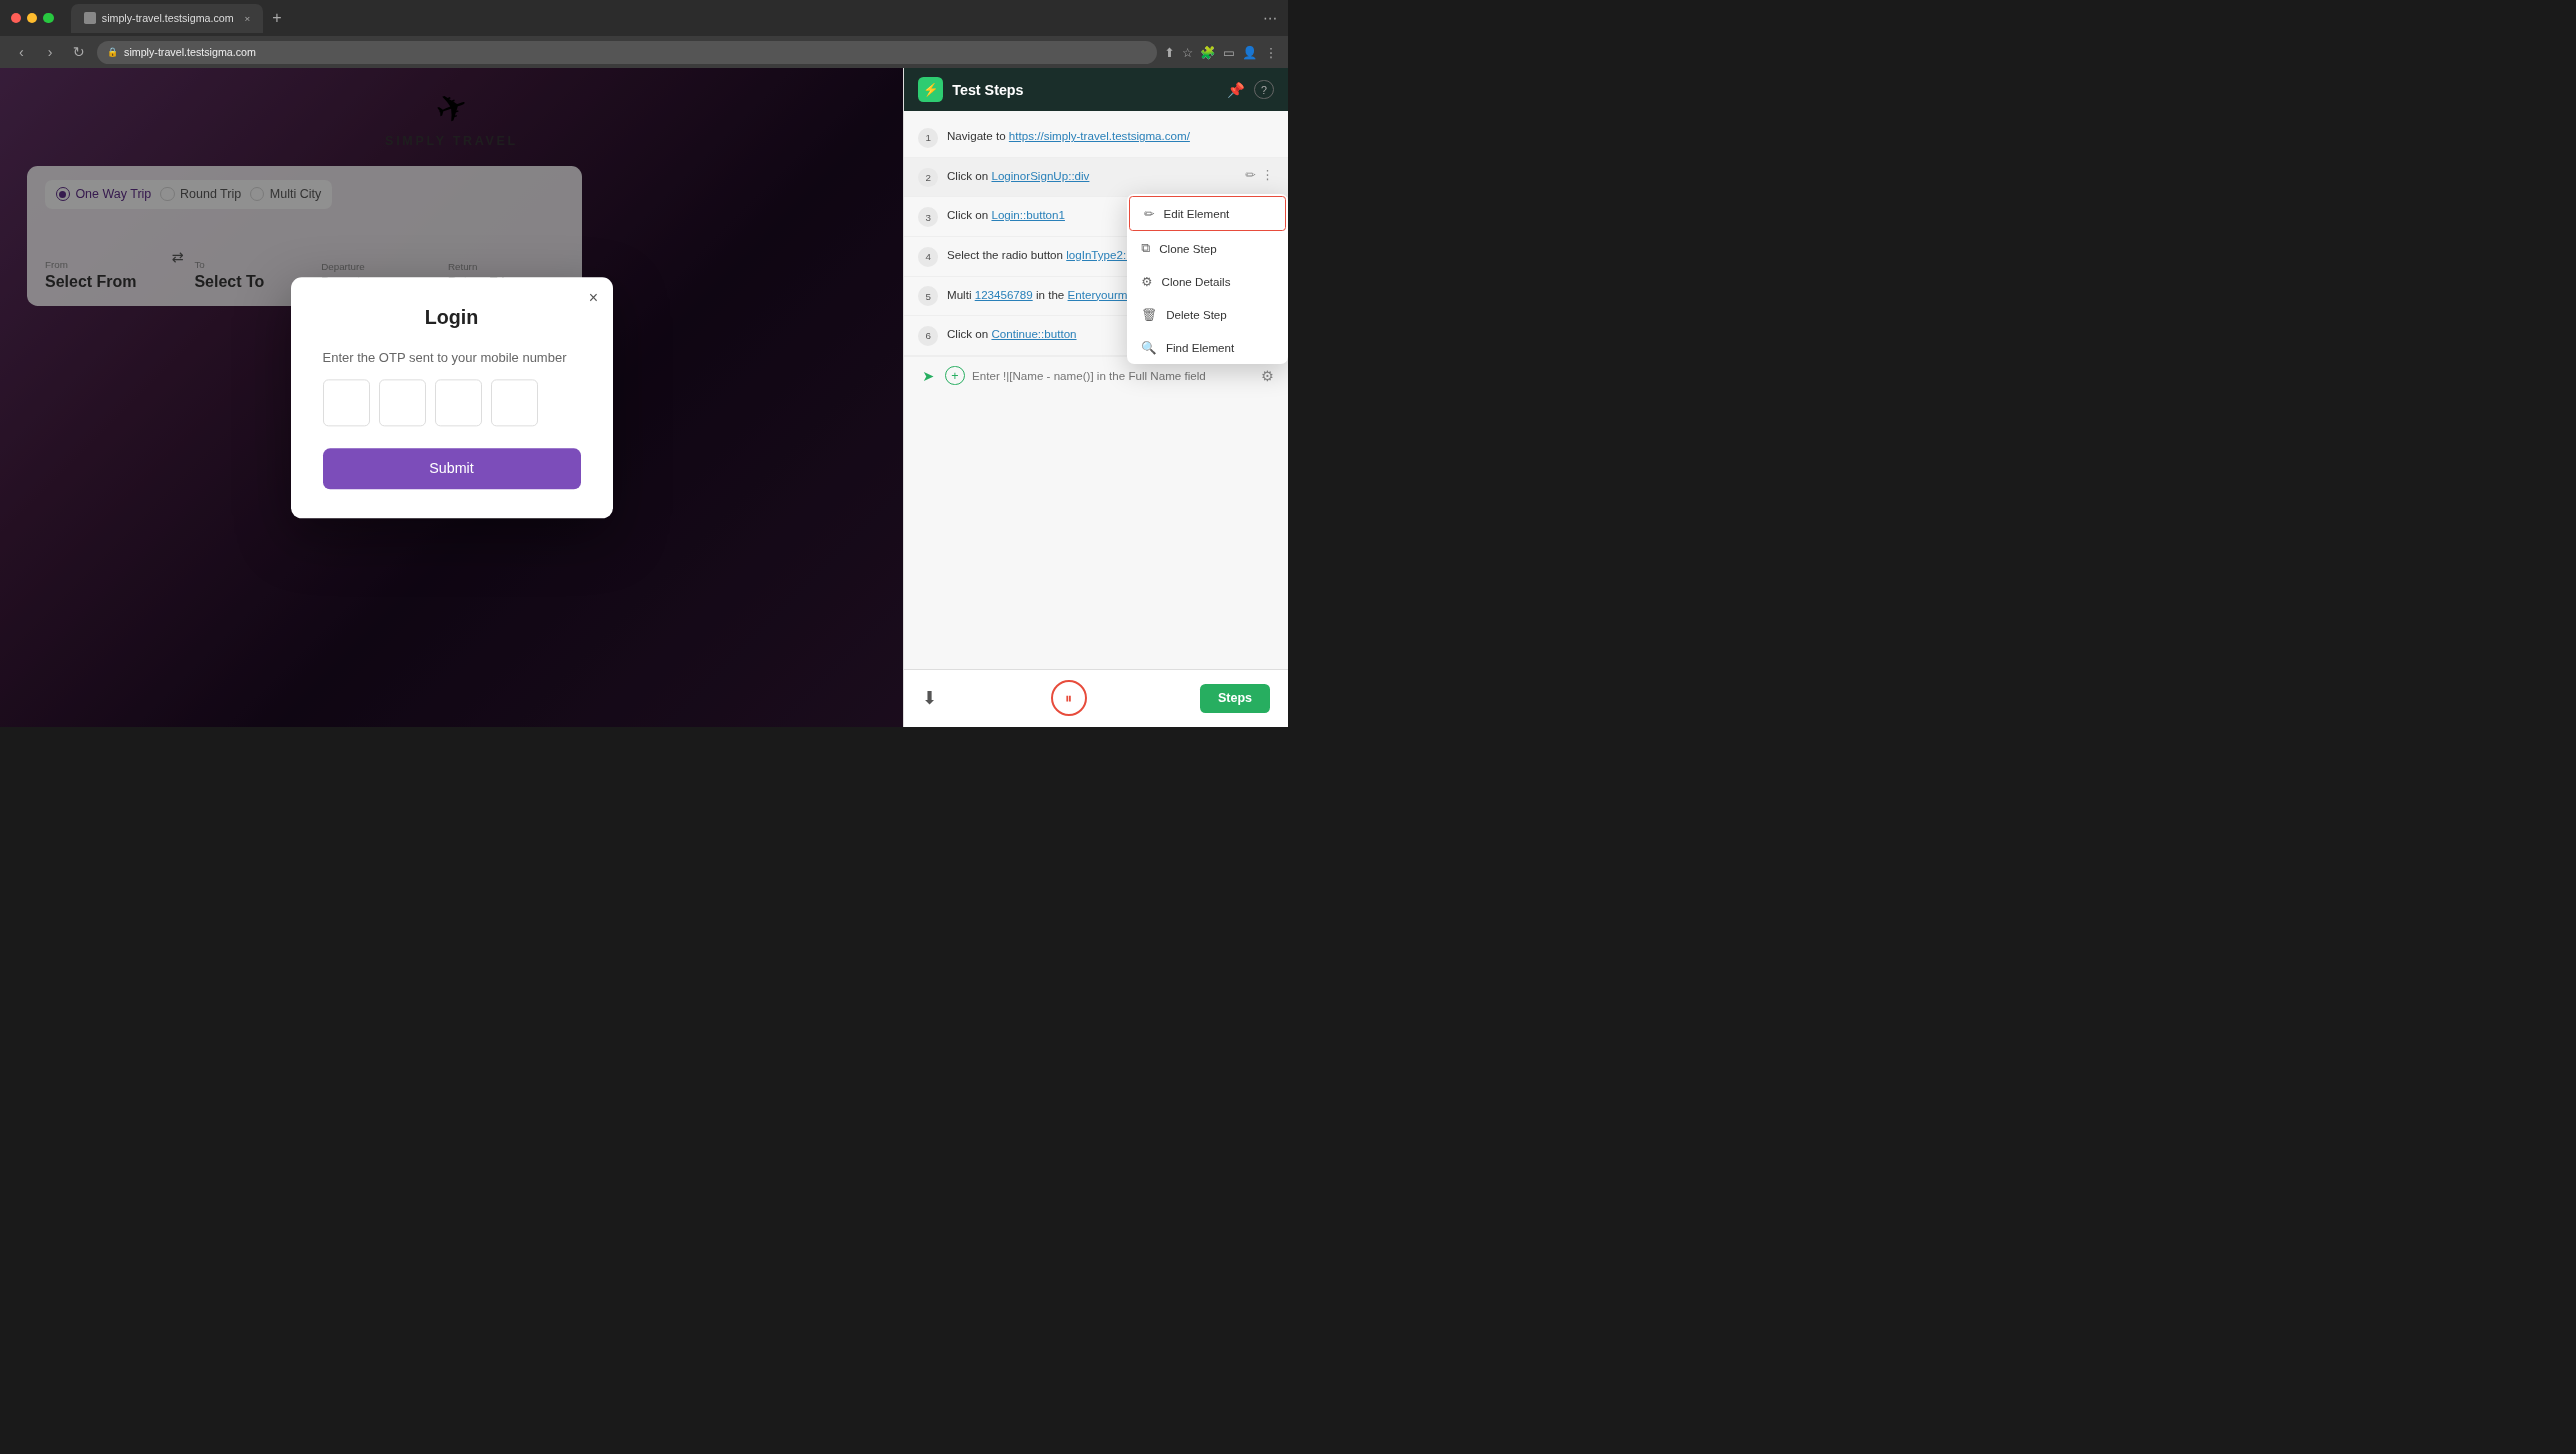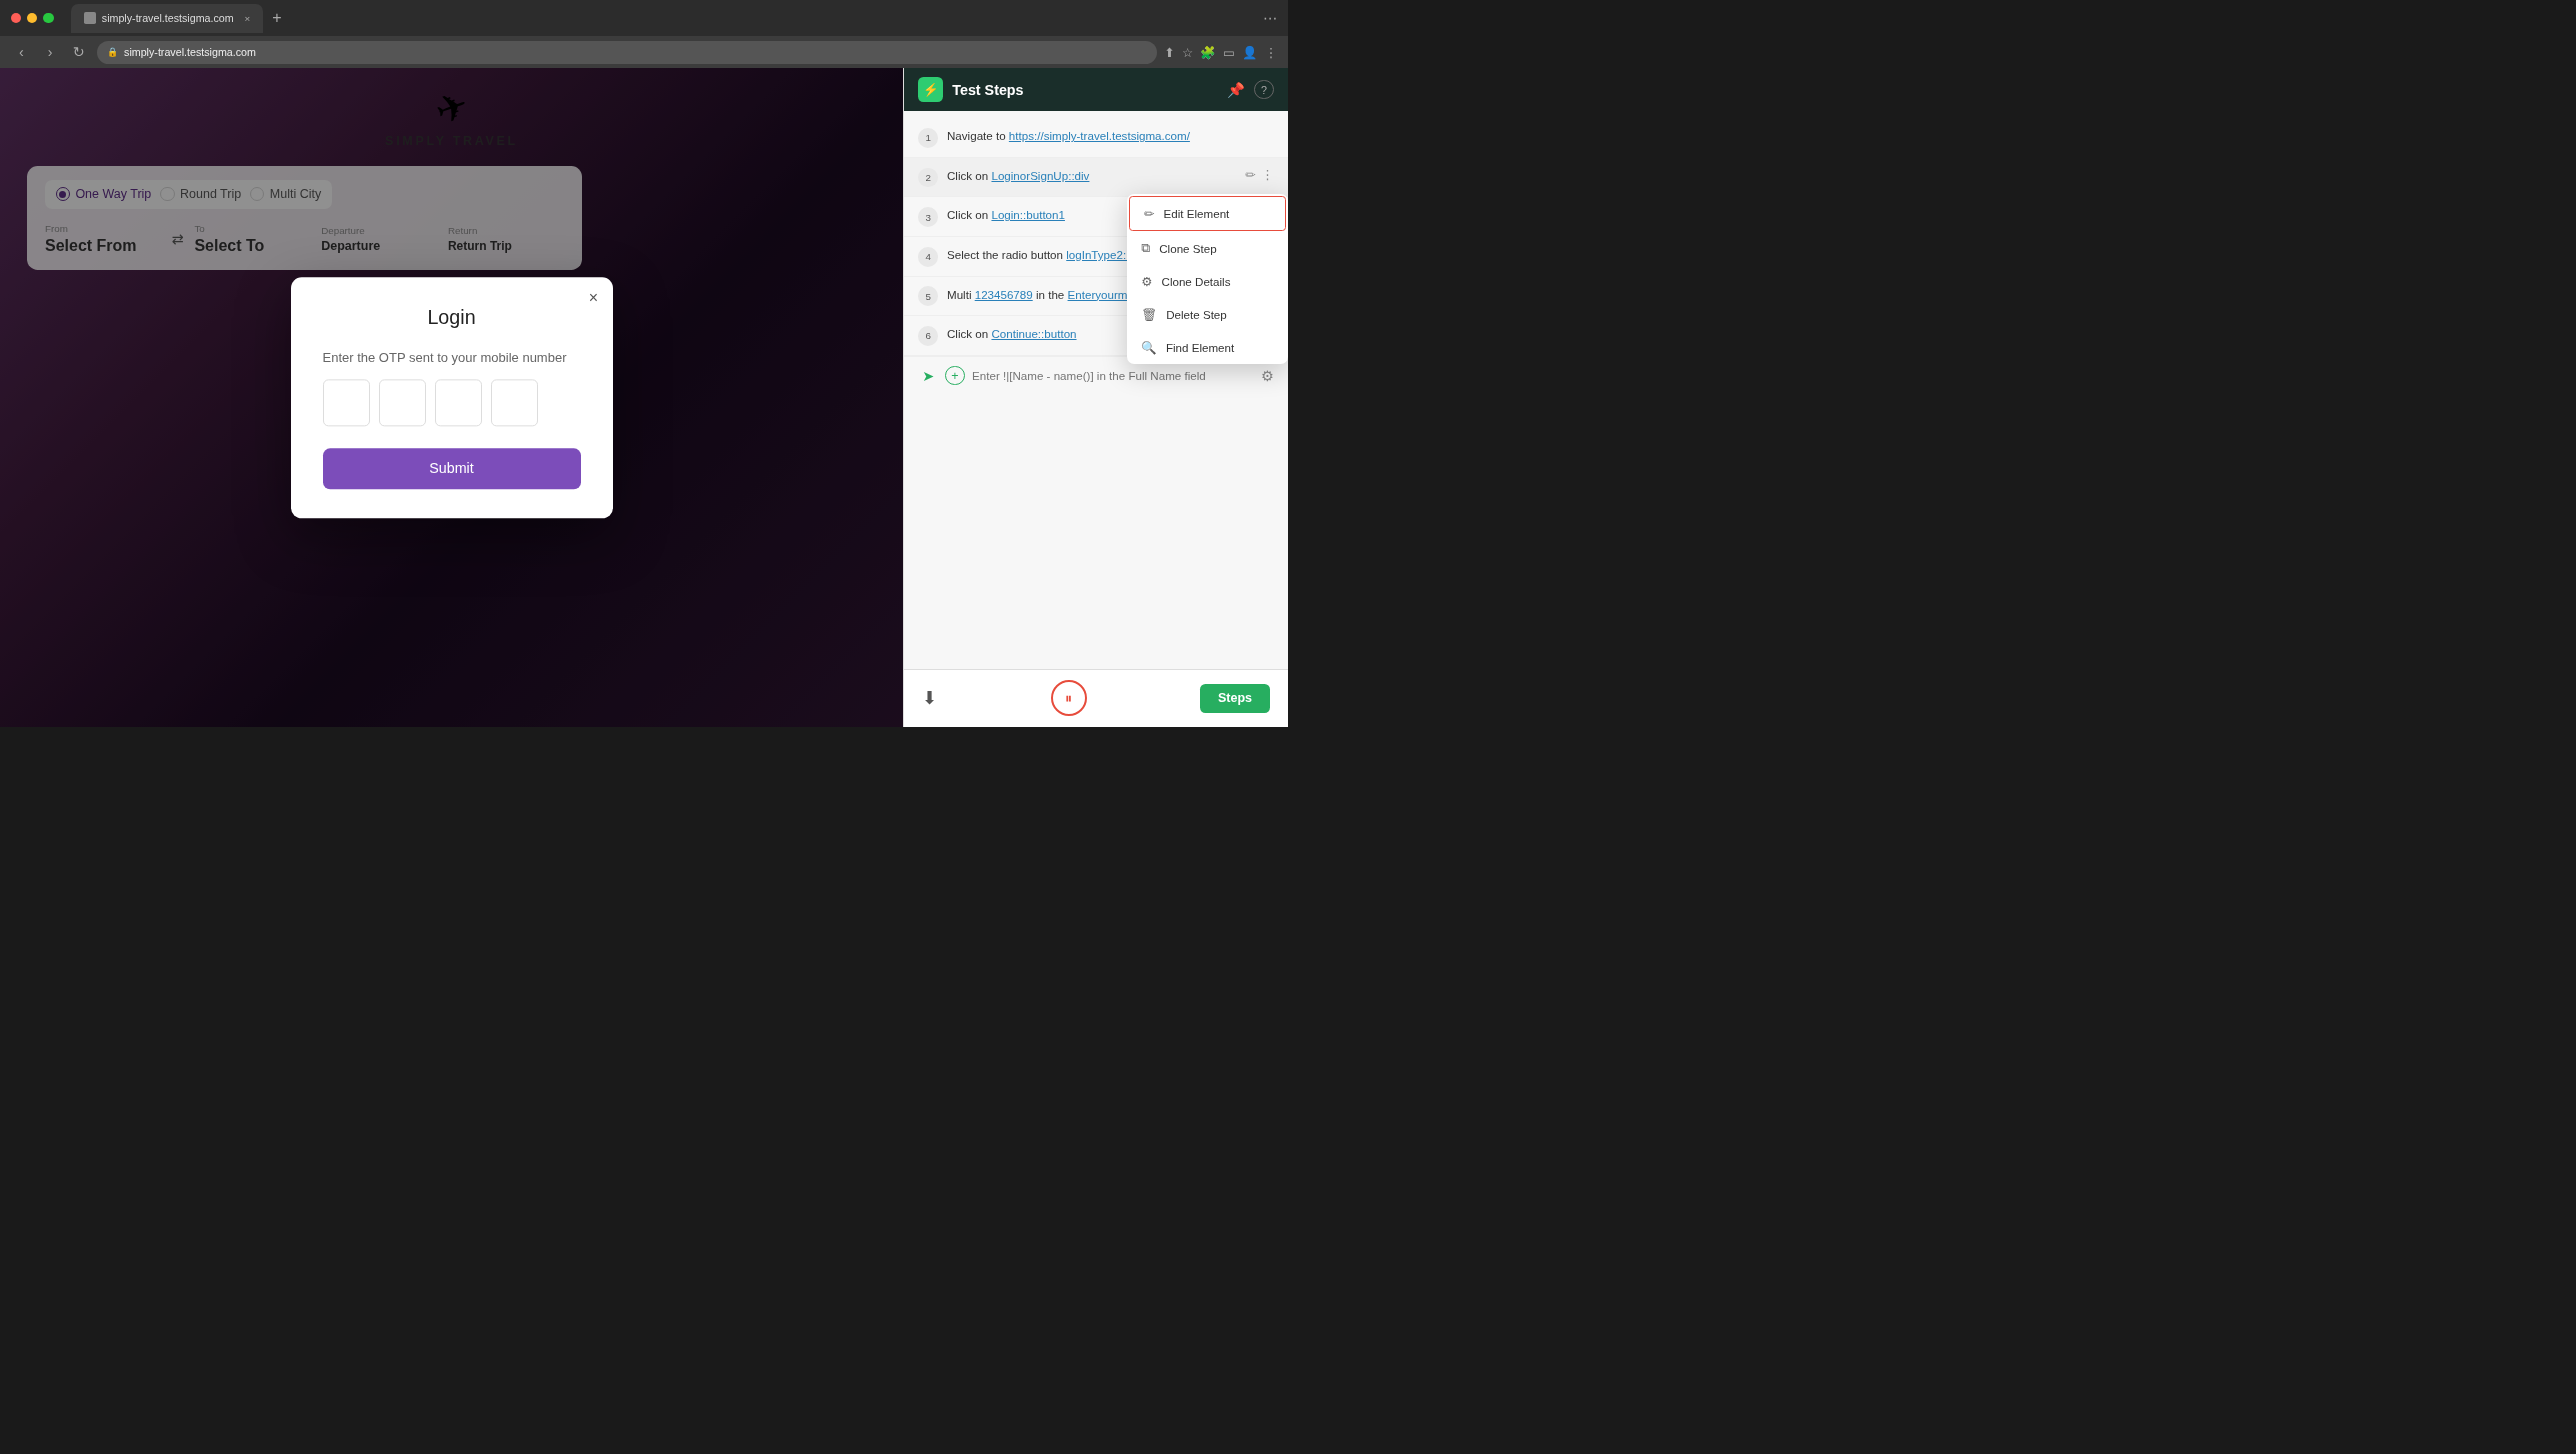--- a/index.html
+++ b/index.html
@@ -125,21 +125,21 @@
       width: 14.3px; height: 14.3px;
       border-radius: 50%;
       border: 1.8px solid #ccc;
       display: flex; align-items: center; justify-content: center;
     }
     .radio-circle.active { border-color: #5b2d82; }
     .radio-dot { width: 7.2px; height: 7.2px; border-radius: 50%; background: #5b2d82; }
 
     .trip-fields { display: flex; gap: 10.7px; align-items: center; margin-top: 10.7px; }
     .trip-field { flex: 1; }
-    .trip-field-label { font-size: 9.8px; color: #888; margin-bottom: 3.6px; }
+    .trip-field-label { font-size: 9.8px; color: #888; margin-bottom: 3.6px; margin-top: 36px; }
     .trip-field-value { font-size: 16px; font-weight: 600; color: #333; }
     .swap-icon { color: #555; font-size: 14.3px; cursor: pointer; }
 
     
     .overlay-dim {
       position: absolute;
       top: 0; left: 0; right: 0; bottom: 0;
       background: rgba(0,0,0,0.4);
       z-index: 5;
     }
@@ -161,21 +161,21 @@
       top: 12.5px; right: 14.3px;
       font-size: 16px;
       color: #555;
       cursor: pointer;
       background: none;
       border: none;
     }
     .modal-title {
       text-align: center;
       font-size: 19.7px;
-      font-weight: 400;
+      font-weight: 700;
       color: #222;
       margin-bottom: 21.5px;
     }
     .modal-subtitle {
       font-size: 13px;
       color: #666;
       margin-bottom: 14.3px;
       margin-top: 16px;
     }
     .otp-inputs {

